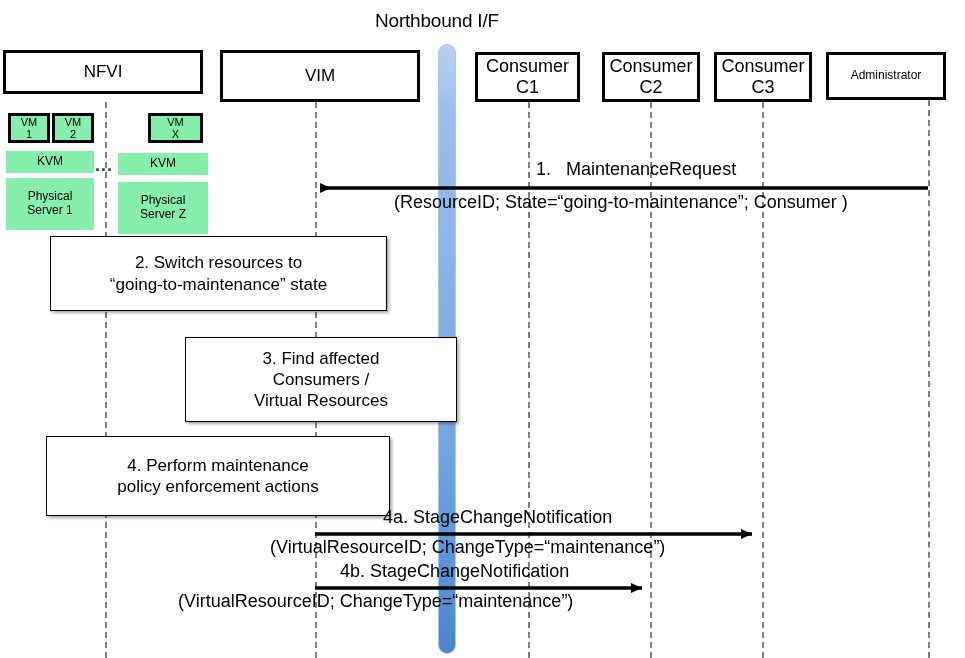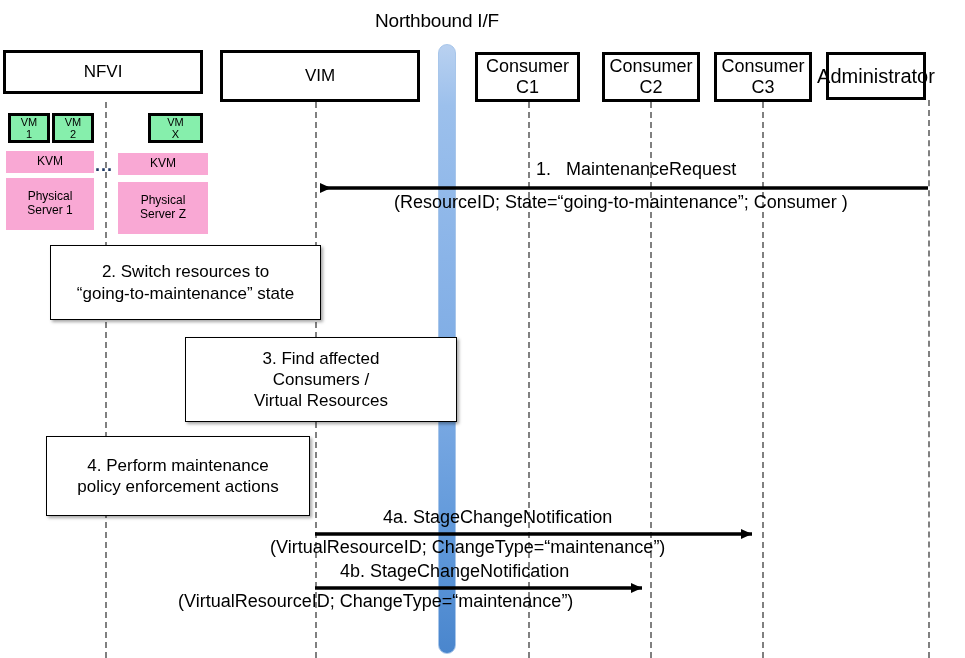--- a/index.html
+++ b/index.html
@@ -70,21 +70,21 @@
     align-items: center;
     justify-content: center;
     text-align: center;
     font-size: 11px;
     line-height: 1.1;
     color: #000;
   }
   .infra-box {
     border: 2px solid #3d6а99;
     border-color: #3c6897;
-    background: #f9a8d4;
+    background: #86efac;
     display: flex;
     align-items: center;
     justify-content: center;
     text-align: center;
     font-size: 12px;
     line-height: 1.15;
     color: #000;
   }
   .ellipsis-dots {
     font-size: 18px;
@@ -158,21 +158,21 @@
     </div>
   </div>
 
   <div class="abs actor-box small" style="left:714px; top:52px; width:98px; height:50px;">
     <div>
       <div>Consumer</div>
       <div>C3</div>
     </div>
   </div>
 
-  <div class="abs actor-box small" style="left:826px; top:52px; width:100px; height:48px; font-size:20px;">
+  <div class="abs actor-box small" style="left:826px; top:52px; width:120px; height:48px; font-size:12px;">
     <span>Administrator</span>
   </div>
 
   <div class="abs vm-box" style="left:8px; top:113px; width:42px; height:30px;">
     <div>
       <div>VM</div>
       <div>1</div>
     </div>
   </div>
 
@@ -220,36 +220,36 @@
     <defs>
       <marker id="arrowLeft" markerWidth="12" markerHeight="10" refX="11" refY="5" orient="auto-start-reverse" markerUnits="userSpaceOnUse">
         <path d="M11,0 L0,5 L11,10 z" fill="#000000"></path>
       </marker>
     </defs>
     <line x1="618" y1="10" x2="10" y2="10" stroke="#000000" stroke-width="3.5" marker-end="url(#arrowLeft)"></line>
   </svg>
 
   <div class="abs msg-text" style="left:394px; top:193px;">(ResourceID; State=“going-to-maintenance”; Consumer )</div>
 
-  <div class="abs note-box" style="left:50px; top:245px; width:271px; height:75px;">
+  <div class="abs note-box" style="left:50px; top:236px; width:337px; height:75px;">
     <div>
       <div>2. Switch resources to</div>
       <div>“going-to-maintenance” state</div>
     </div>
   </div>
 
   <div class="abs note-box" style="left:185px; top:337px; width:272px; height:85px;">
     <div>
       <div>3. Find affected</div>
       <div>Consumers /</div>
       <div>Virtual Resources</div>
     </div>
   </div>
 
-  <div class="abs note-box" style="left:46px; top:436px; width:264px; height:80px;">
+  <div class="abs note-box" style="left:46px; top:436px; width:344px; height:80px;">
     <div>
       <div>4. Perform maintenance</div>
       <div>policy enforcement actions</div>
     </div>
   </div>
 
   <div class="abs msg-text" style="left:383px; top:508px;">4a. StageChangeNotification</div>
 
   <svg class="abs arrow-svg" style="left:312px; top:524px;" width="460" height="20">
     <defs>

